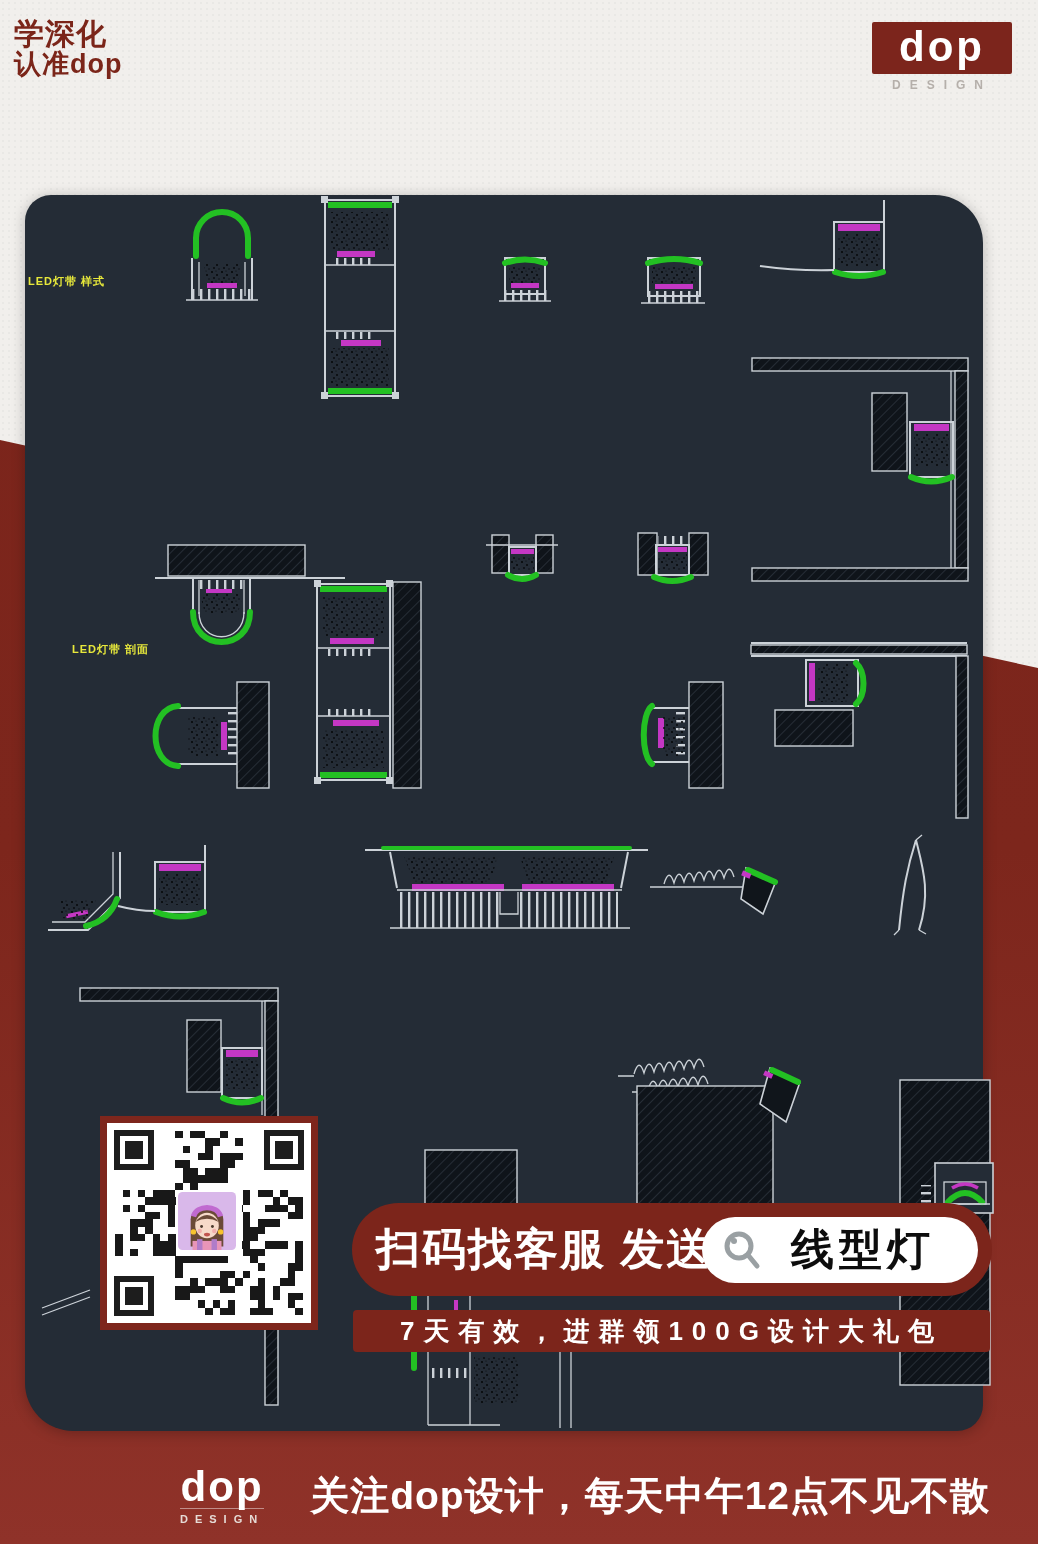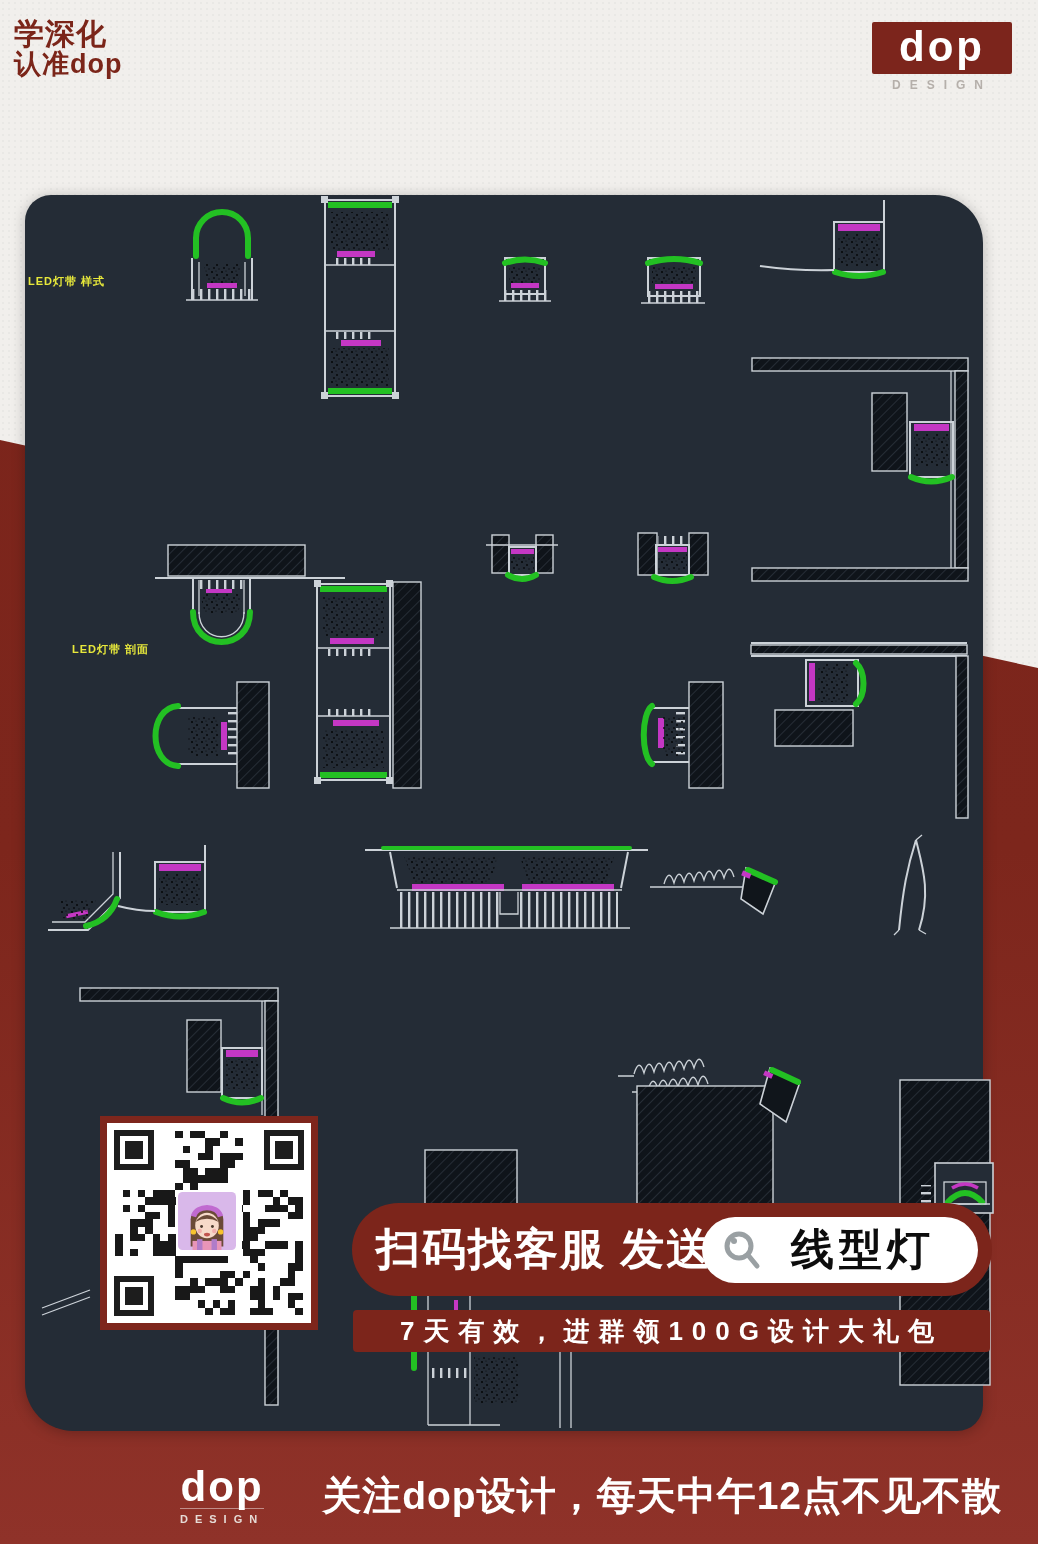--- a/index.html
+++ b/index.html
@@ -60,21 +60,21 @@
     display:flex;align-items:center;gap:29px;padding-left:20px;box-sizing:border-box;}
   .search-term{font-size:43px;font-weight:900;color:#0d0d0d;letter-spacing:5px;white-space:nowrap;}
   .note-banner{position:absolute;left:353px;top:1310px;width:637px;height:42px;z-index:5;
     background:#7c251b;border-radius:4px;display:flex;align-items:center;justify-content:center;}
   .note-text{color:#ffffff;font-size:26px;font-weight:700;letter-spacing:9px;white-space:nowrap;}
   
   .footer{position:absolute;left:0;top:1448px;width:1038px;height:96px;z-index:4;display:flex;align-items:center;}
   .f-logo{margin-left:180px;text-align:center;color:#ffffff;}
   .f-logo-text{font-size:42px;font-weight:800;letter-spacing:2px;line-height:.95;}
   .f-logo-sub{font-size:11px;letter-spacing:7px;color:#e6dbd6;border-top:1px solid rgba(255,255,255,.45);padding-top:4px;margin-top:2px;font-weight:700;}
-  .f-msg{margin-left:58px;color:#ffffff;font-size:39px;font-weight:700;letter-spacing:1px;white-space:nowrap;}
+  .f-msg{margin-left:46px;color:#ffffff;font-size:39px;font-weight:700;letter-spacing:1px;white-space:nowrap;}
 </style>
 </head>
 <body>
 
 <div id="poster">
 
   <div class="red-bg"></div>
 
   <div class="badge">
     <div class="badge-l1">学深化</div>

